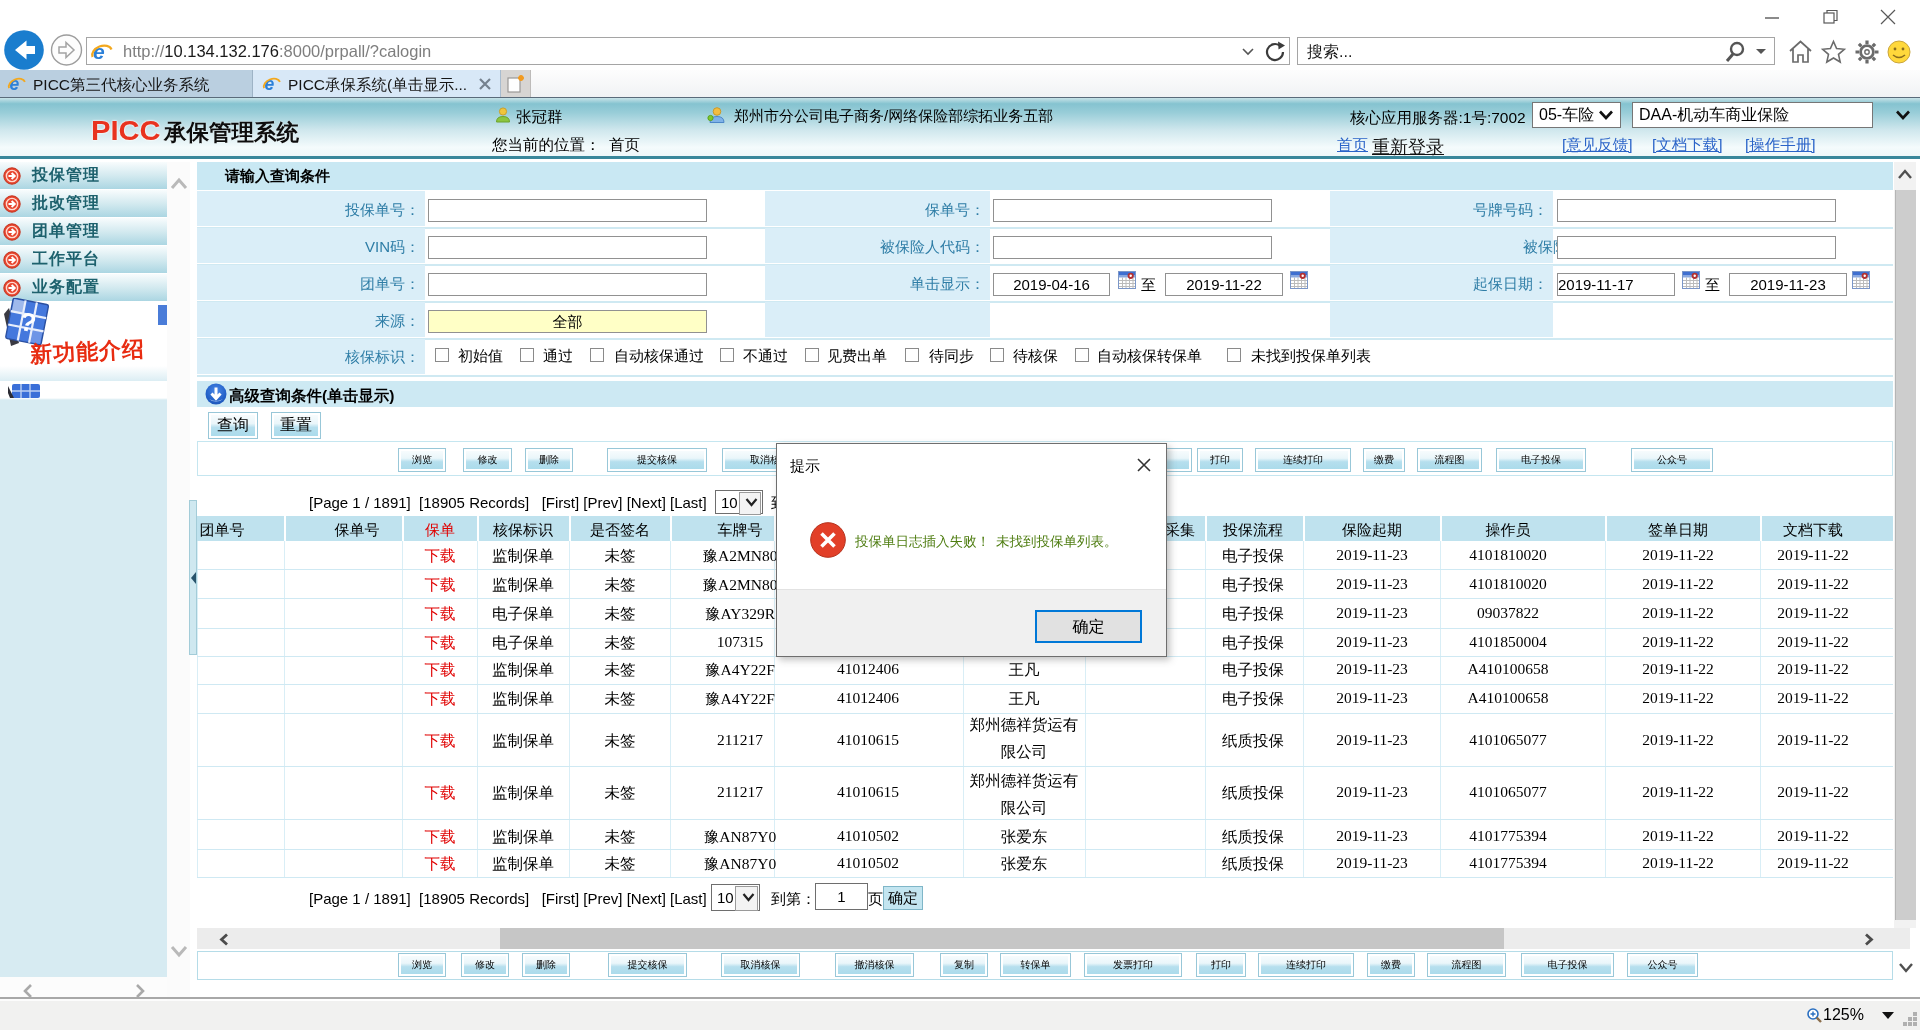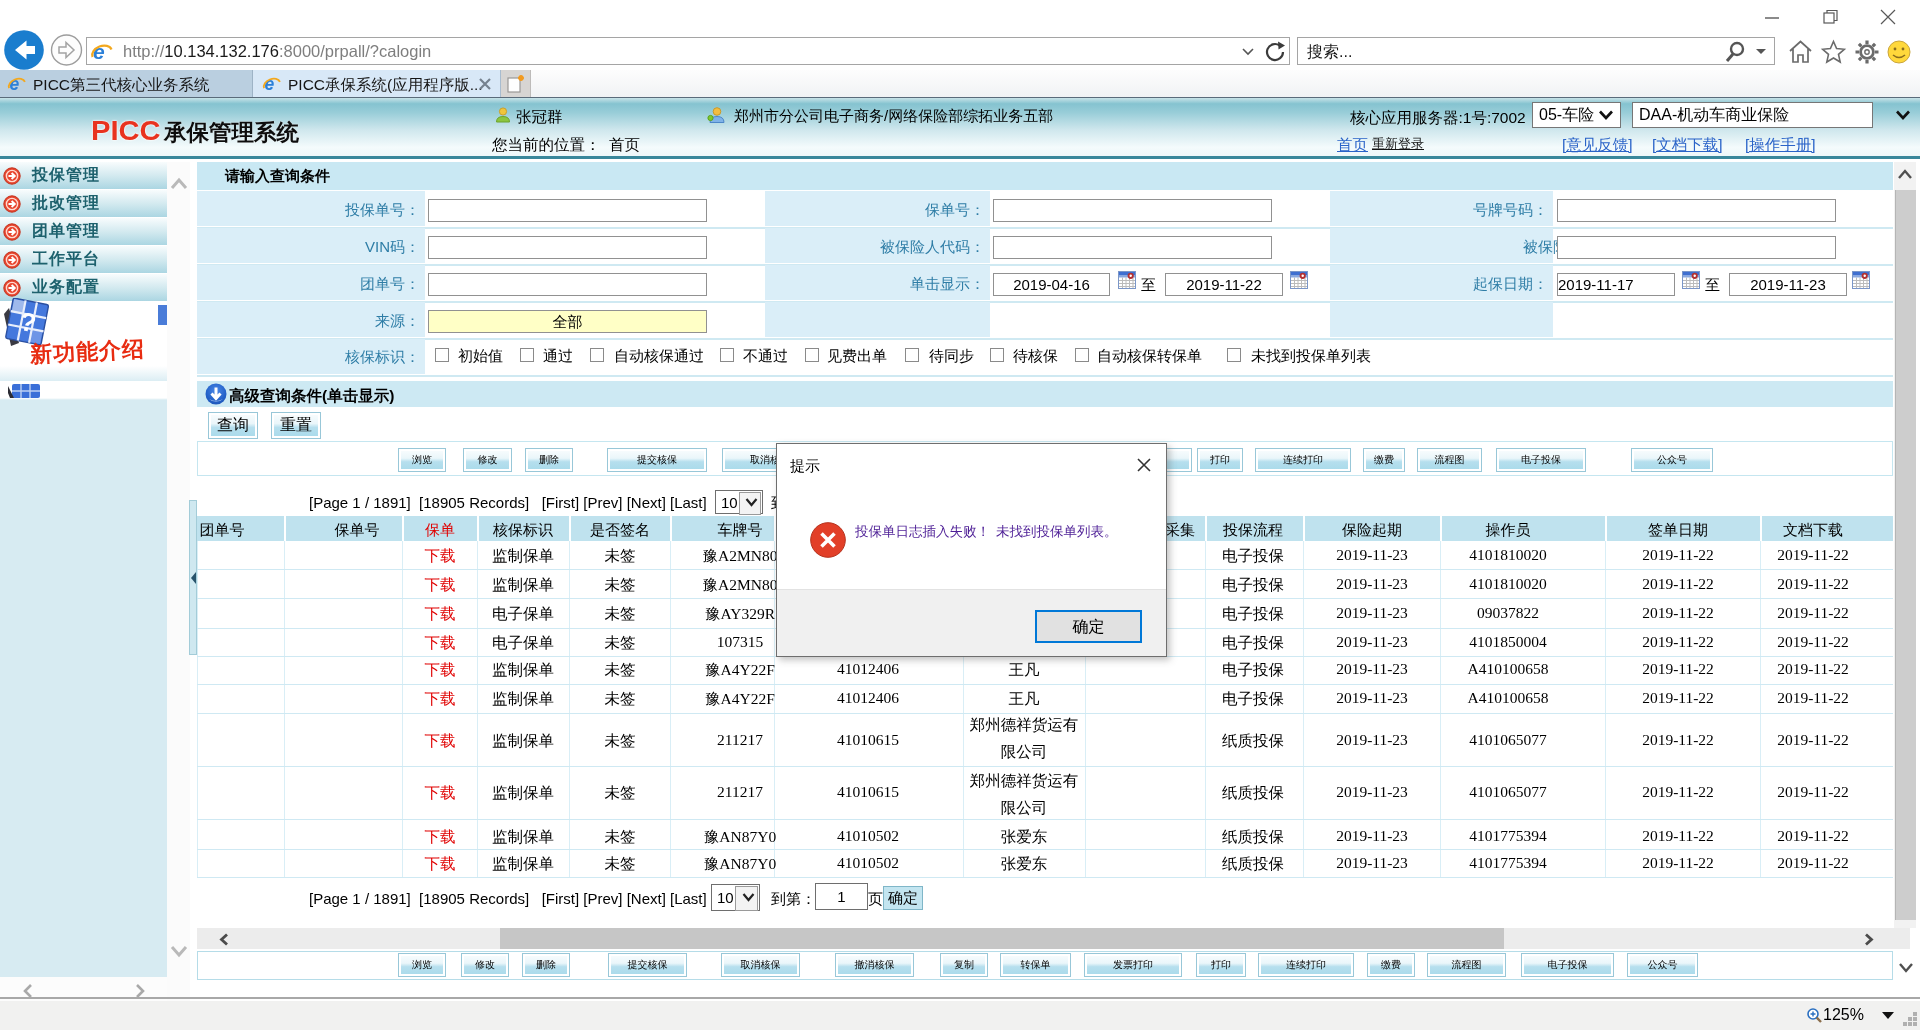--- a/index.html
+++ b/index.html
@@ -78,21 +78,21 @@
 <div class="a" style="left:501px;top:70px;width:29px;height:27px;background:#d7d5d3;border-right:1px solid #bdbbb9"></div>
 <svg class="a" style="left:7px;top:74px" width="20" height="20" viewBox="0 0 24 24">
       <text x="3" y="19" font-family="Liberation Sans" font-weight="bold" font-style="italic" font-size="21" fill="#2c80d8">e</text>
       <path d="M2.5 17 A 10 7 -22 1 1 21.5 9.5" fill="none" stroke="#f3a81e" stroke-width="2.2"></path>
     </svg>
 <div class="a" style="left:33px;top:75px;font-size:15.5px;color:#151515">PICC第三代核心业务系统</div>
 <svg class="a" style="left:262px;top:74px" width="20" height="20" viewBox="0 0 24 24">
       <text x="3" y="19" font-family="Liberation Sans" font-weight="bold" font-style="italic" font-size="21" fill="#2c80d8">e</text>
       <path d="M2.5 17 A 10 7 -22 1 1 21.5 9.5" fill="none" stroke="#f3a81e" stroke-width="2.2"></path>
     </svg>
-<div class="a" style="left:288px;top:75px;font-size:15.5px;color:#151515">PICC承保系统(应用程序版...</div>
+<div class="a" style="left:288px;top:75px;font-size:15.5px;color:#151515">PICC承保系统(单击显示...</div>
 <svg class="a" style="left:478px;top:77px" width="14" height="14" viewBox="0 0 14 14">
       <path d="M2 2 L12 12 M12 2 L2 12" stroke="#75828f" stroke-width="2.2"></path>
     </svg>
 <svg class="a" style="left:506px;top:74px" width="20" height="20" viewBox="0 0 20 20">
       <rect x="2" y="4" width="12" height="14" fill="#fefefe" stroke="#9a9896" stroke-width="1.2"></rect>
       <g stroke="#f29a1e" stroke-width="1.8">
         <line x1="15" y1="1" x2="15" y2="7"></line>
         <line x1="12" y1="4" x2="18" y2="4"></line>
         <line x1="13" y1="2" x2="17" y2="6"></line>
         <line x1="17" y1="2" x2="13" y2="6"></line>
@@ -123,21 +123,21 @@
       <path d="M2 1.5 L8 8 L14 1.5" fill="none" stroke="#111" stroke-width="2.6"></path>
     </svg>
 <div class="sel" style="left:1632px;top:102px;width:241px;height:26px">
       <span style="margin-left:6px">DAA-机动车商业保险</span>
     </div>
 <svg class="a" style="left:1895px;top:110px" width="18" height="11" viewBox="0 0 18 11">
       <path d="M2 1.5 L8 8 L14 1.5" fill="none" stroke="#111" stroke-width="2.6"></path>
     </svg>
 <div class="a" style="left:492px;top:135px;font-size:15.5px;color:#000">您当前的位置：&nbsp;&nbsp;首页</div>
 <div class="lnk" style="left:1337px;top:135px;font-size:15.5px">首页</div>
-<div class="a" style="left:1372px;top:135px;font-size:13px;color:#111;text-decoration:underline">重新登录</div>
+<div class="a" style="left:1372px;top:135px;font-size:18px;color:#111;text-decoration:underline">重新登录</div>
 <div class="lnk" style="left:1562px;top:135px;font-size:15.5px">[意见反馈]</div>
 <div class="lnk" style="left:1652px;top:135px;font-size:15.5px">[文档下载]</div>
 <div class="lnk" style="left:1745px;top:135px;font-size:15.5px">[操作手册]</div>
 
 <div class="a" style="left:0;top:162px;width:167px;height:815px;background:#d7ebf2"></div>
 <div class="a" style="left:167px;top:162px;width:23px;height:843px;background:#fbfbfb"></div>
 <div class="a" style="left:190px;top:162px;width:7px;height:843px;background:#fff"></div>
 <div class="mi" style="top:162px">
       <svg width="18" height="18" viewBox="0 0 18 18" style="margin-left:3px">
         <circle cx="9" cy="9" r="8.2" fill="#e8452e"></circle>
@@ -598,18 +598,18 @@
 
 <div class="a" style="left:776px;top:443px;width:391px;height:214px;background:#fff;border:1px solid #6e6e6e;box-sizing:border-box;box-shadow:3px 3px 7px rgba(80,80,80,0.35)">
 <div style="position:absolute;left:13px;top:13px;font-size:15px;color:#000">提示</div>
 <svg style="position:absolute;right:14px;top:13px" width="16" height="16" viewBox="0 0 16 16">
         <path d="M2 2 L14 14 M14 2 L2 14" stroke="#333" stroke-width="1.6"></path>
       </svg>
 <svg style="position:absolute;left:33px;top:78px" width="36" height="36" viewBox="0 0 36 36">
         <circle cx="18" cy="18" r="17.3" fill="#e23f28" stroke="#b5311c" stroke-width="1"></circle>
         <path d="M11.5 11.5 L24.5 24.5 M24.5 11.5 L11.5 24.5" stroke="#fff" stroke-width="3.6"></path>
       </svg>
-<div style="position:absolute;left:78px;top:79px;font-size:13.5px;color:#4c1d95;white-space:nowrap">投保单日志插入失败！<span style="display:inline-block;width:6px"></span>未找到投保单列表。</div>
+<div style="position:absolute;left:78px;top:89px;font-size:13.5px;color:#4d7c0f;white-space:nowrap">投保单日志插入失败！<span style="display:inline-block;width:6px"></span>未找到投保单列表。</div>
 <div style="position:absolute;left:0;bottom:0;width:100%;height:66px;background:#f0f0f0;border-top:1px solid #e2e2e2"></div>
 <div style="position:absolute;left:258px;top:166px;width:107px;height:33px;background:#e1e1e1;border:2px solid #0078d7;box-sizing:border-box;text-align:center;font-size:16px;line-height:29px;color:#000">确定</div>
 </div>
 
 </div>
 
 </body></html>

